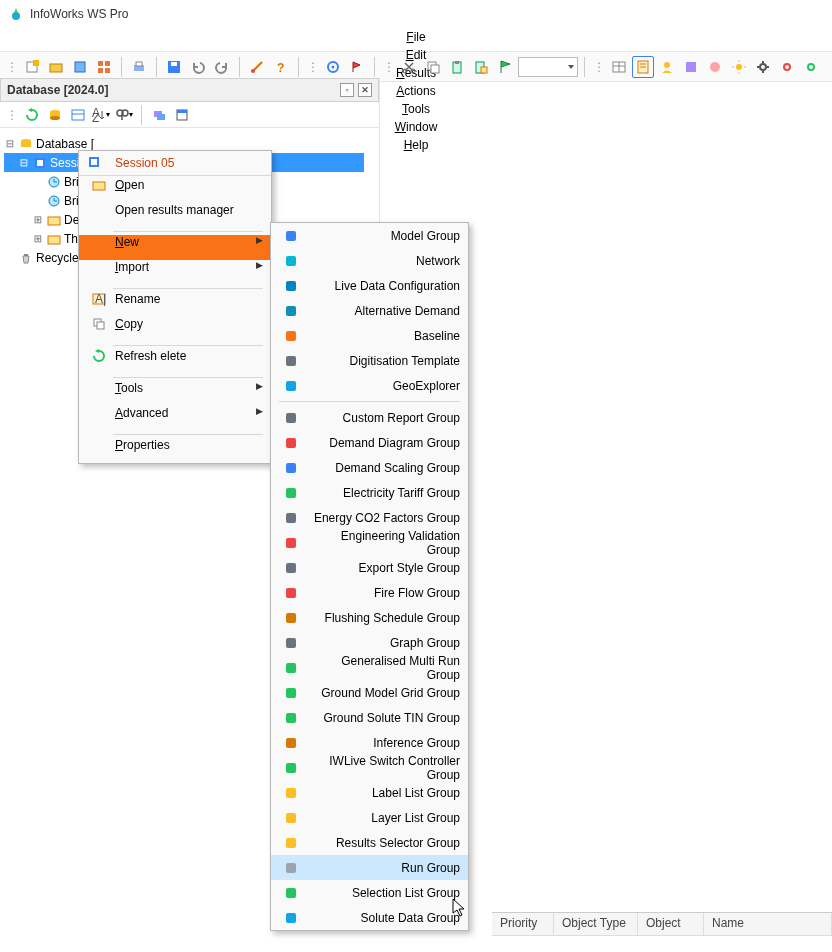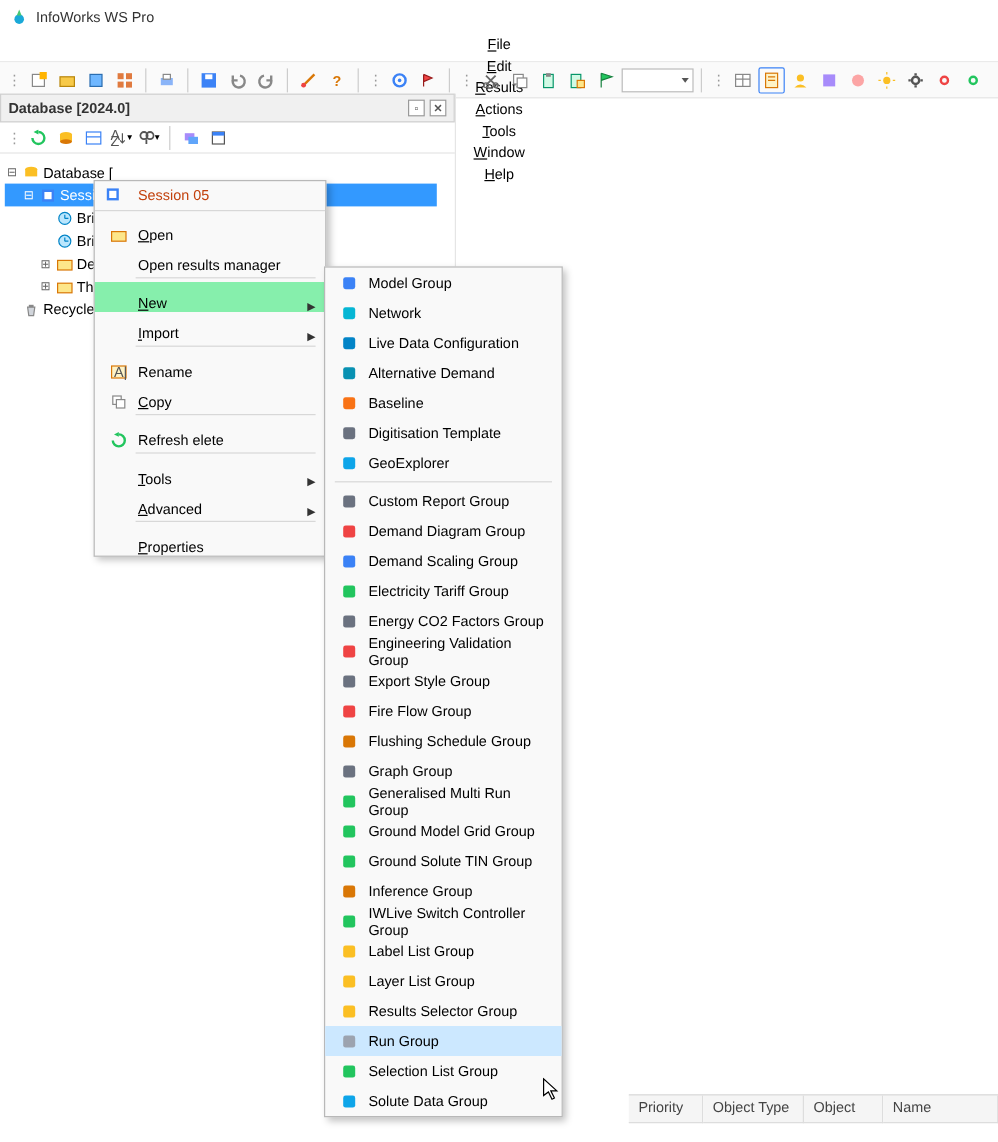--- a/index.html
+++ b/index.html
@@ -40,40 +40,40 @@
 .tree-row.selected .exp { color: #fff; }
 .tree-row .ticon { width: 16px; height: 16px; display: inline-flex; align-items: center; justify-content: center; }
 .indent1 { padding-left: 14px; }
 .indent2 { padding-left: 28px; }
 
 
 .ctx { position: absolute; background: #f9f9f9; border: 1px solid #b8b8b8; box-shadow: 3px 3px 6px rgba(0,0,0,0.25); }
 .ctx-main { left: 78px; top: 150px; width: 194px; }
 .ctx-hdr { padding: 5px 8px 5px 36px; color: #c2410c; border-bottom: 1px solid #d8d8d8; margin-bottom: 2px; position: relative; }
 .ctx-hdr .hicon { position: absolute; left: 8px; top: 4px; width: 16px; height: 16px; }
-.ctx-item { height: 25px; display: flex; align-items: flex-end; padding: 0 8px 0 8px; position: relative; }
+.ctx-item { height: 25px; display: flex; align-items: flex-start; padding: 0 8px 0 8px; position: relative; }
 .ctx-item .micon { width: 24px; display: inline-flex; align-items: center; justify-content: center; }
 .ctx-item .lbl { flex: 1; padding-left: 4px; }
 .ctx-item .arrow { font-size: 9px; color: #333; }
-.ctx-item.hl { background: #86efac; }
+.ctx-item.hl { background: #f97316; }
 .ctx-sep { height: 1px; background: #d8d8d8; margin: 3px 8px 3px 34px; }
 
 
-.ctx-sub { left: 270px; top: 222px; width: 199px; max-height: 720px; }
+.ctx-sub { left: 270px; top: 222px; width: 199px; max-height: 720px; text-align: right; }
 .sub-item { height: 25px; display: flex; align-items: center; padding: 0 8px 0 8px; }
 .sub-item .sicon { width: 24px; display: inline-flex; align-items: center; justify-content: center; }
 .sub-item .slbl { flex: 1; padding-left: 4px; }
 .sub-item.hl { background: #cce8ff; }
 .sub-sep { height: 1px; background: #d8d8d8; margin: 3px 8px; }
 
 
 .cursor { position: absolute; left: 452px; top: 898px; font-size: 16px; color: #000; pointer-events: none; }
 
 
-.btable { position: absolute; left: 524px; top: 912px; right: 0; height: 24px; border-top: 1px solid #ccc; display: flex; }
+.btable { position: absolute; left: 492px; top: 912px; right: 0; height: 24px; border-top: 1px solid #ccc; display: flex; }
 .btable div { border-right: 1px solid #ddd; border-bottom: 1px solid #ddd; padding: 3px 8px; background: #f5f5f5; color: #444; }
 </style>
 </head>
 <body>
 
 <div class="titlebar">
   <span class="app-icon">
     <svg width="16" height="16">
         <circle cx="8" cy="10" r="4" fill="#1aa9d8"></circle>
         <path d="M8 2 L10 7 L6 7 Z" fill="#48c774"></path>

